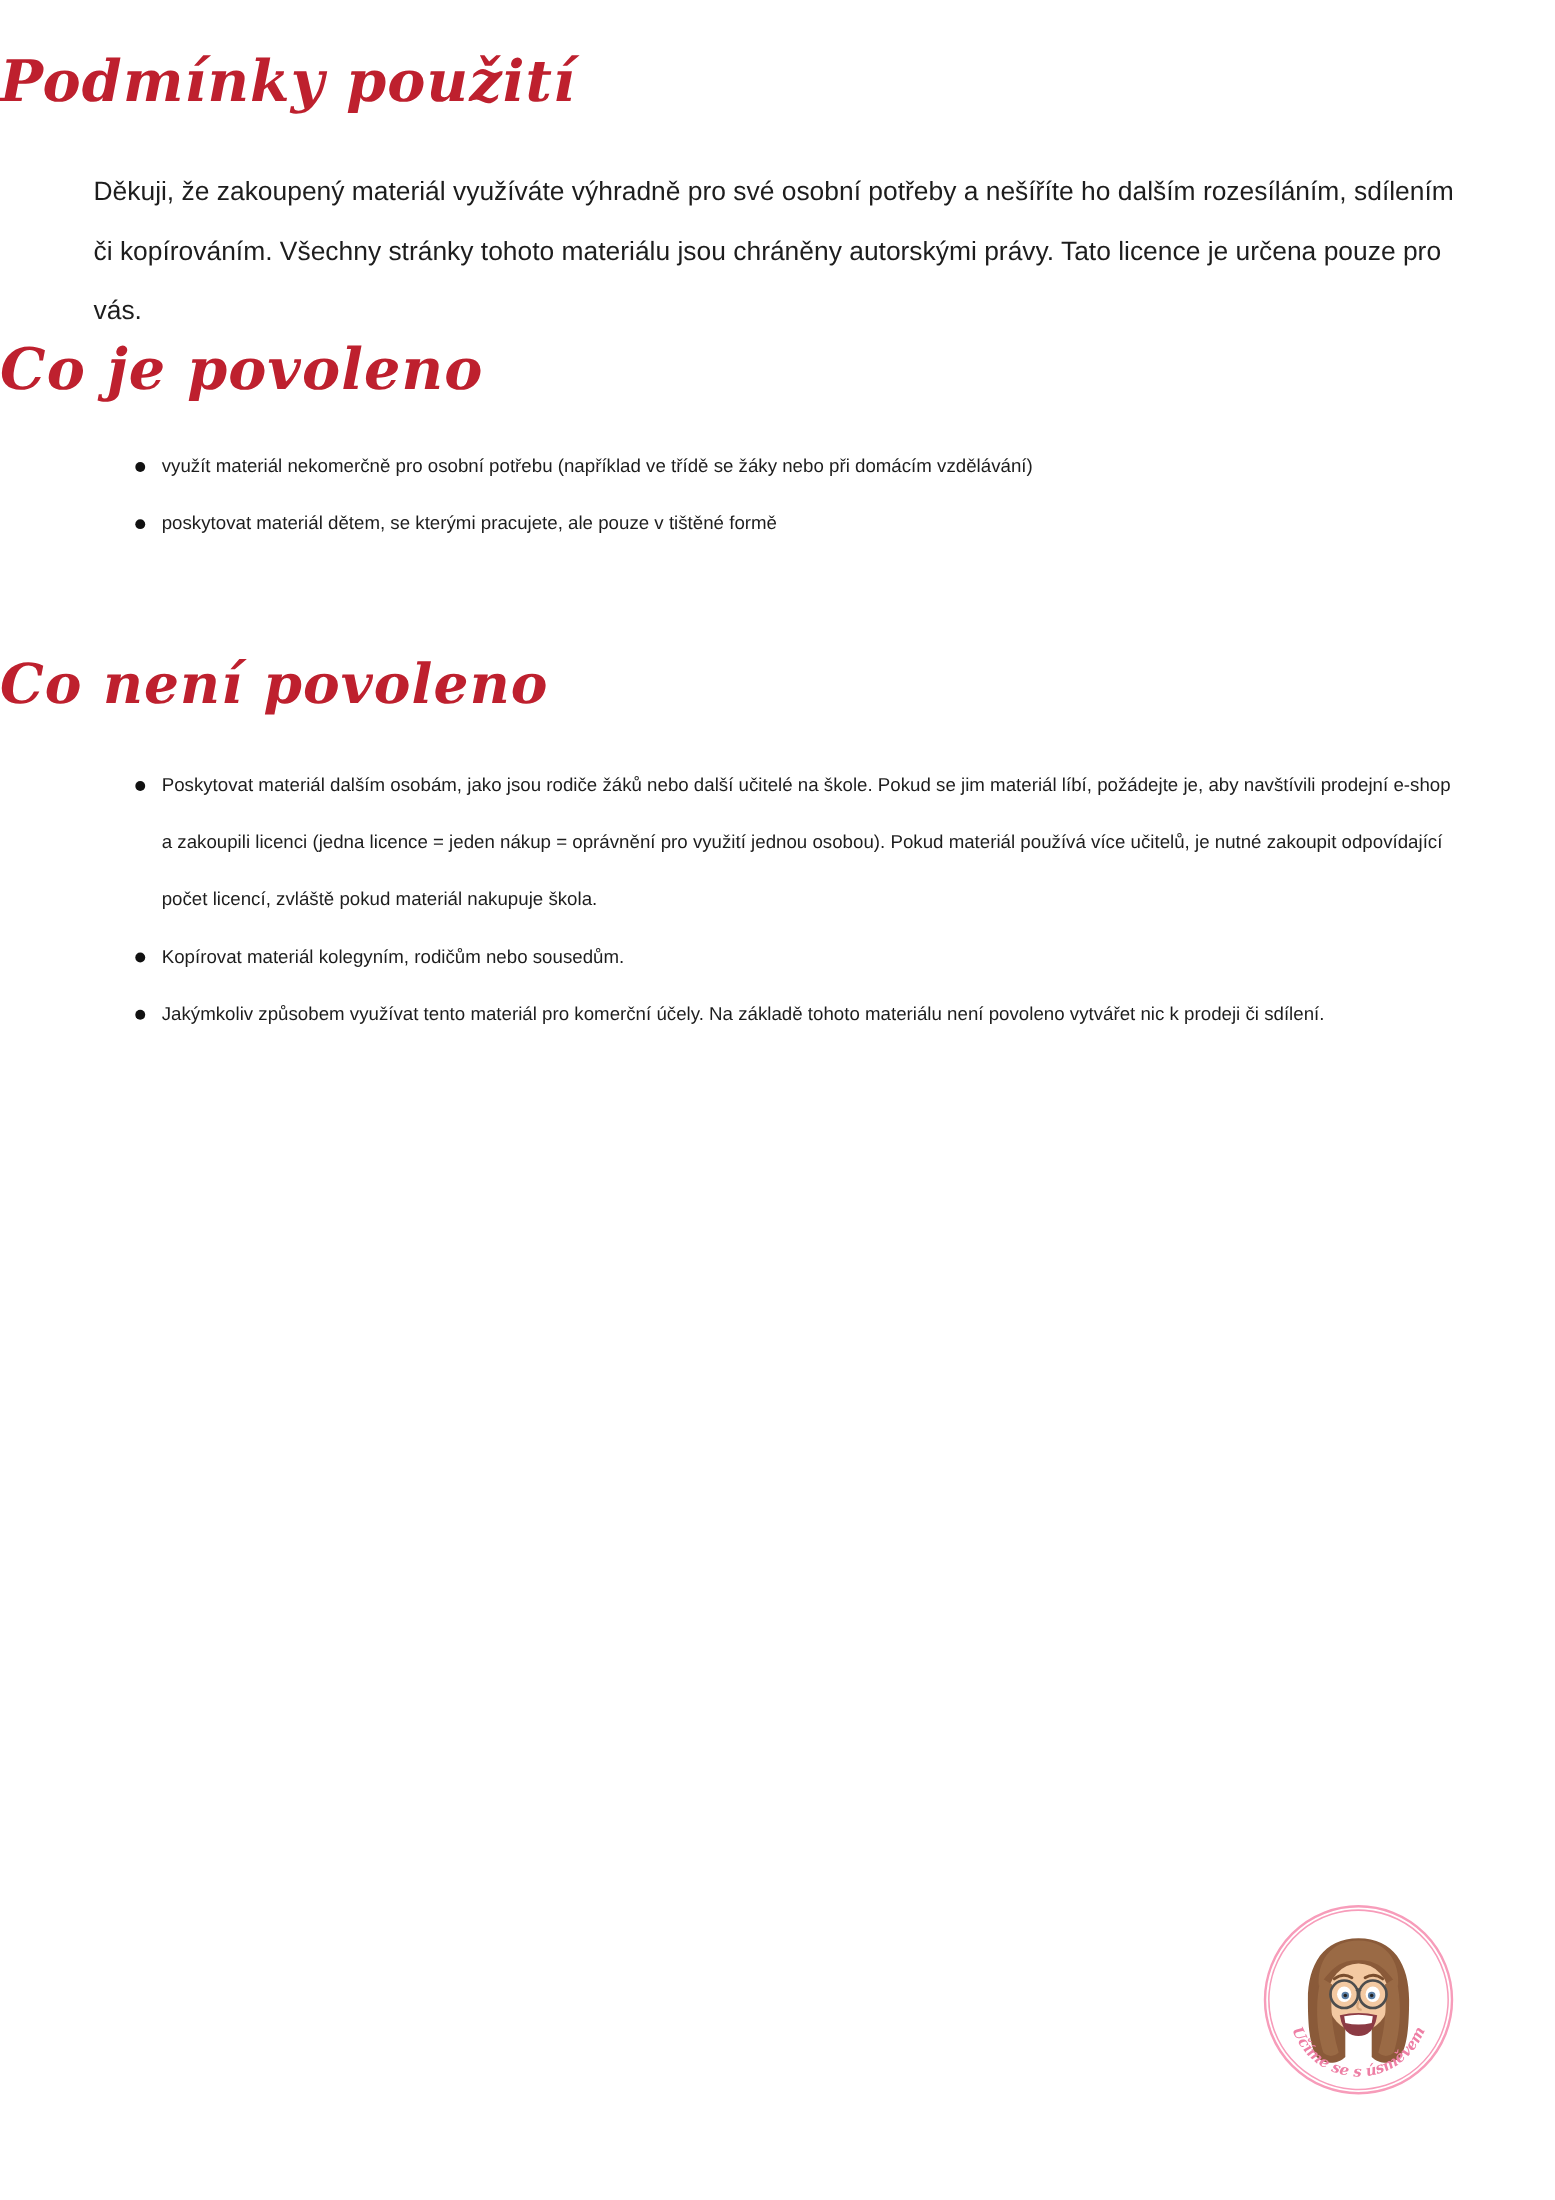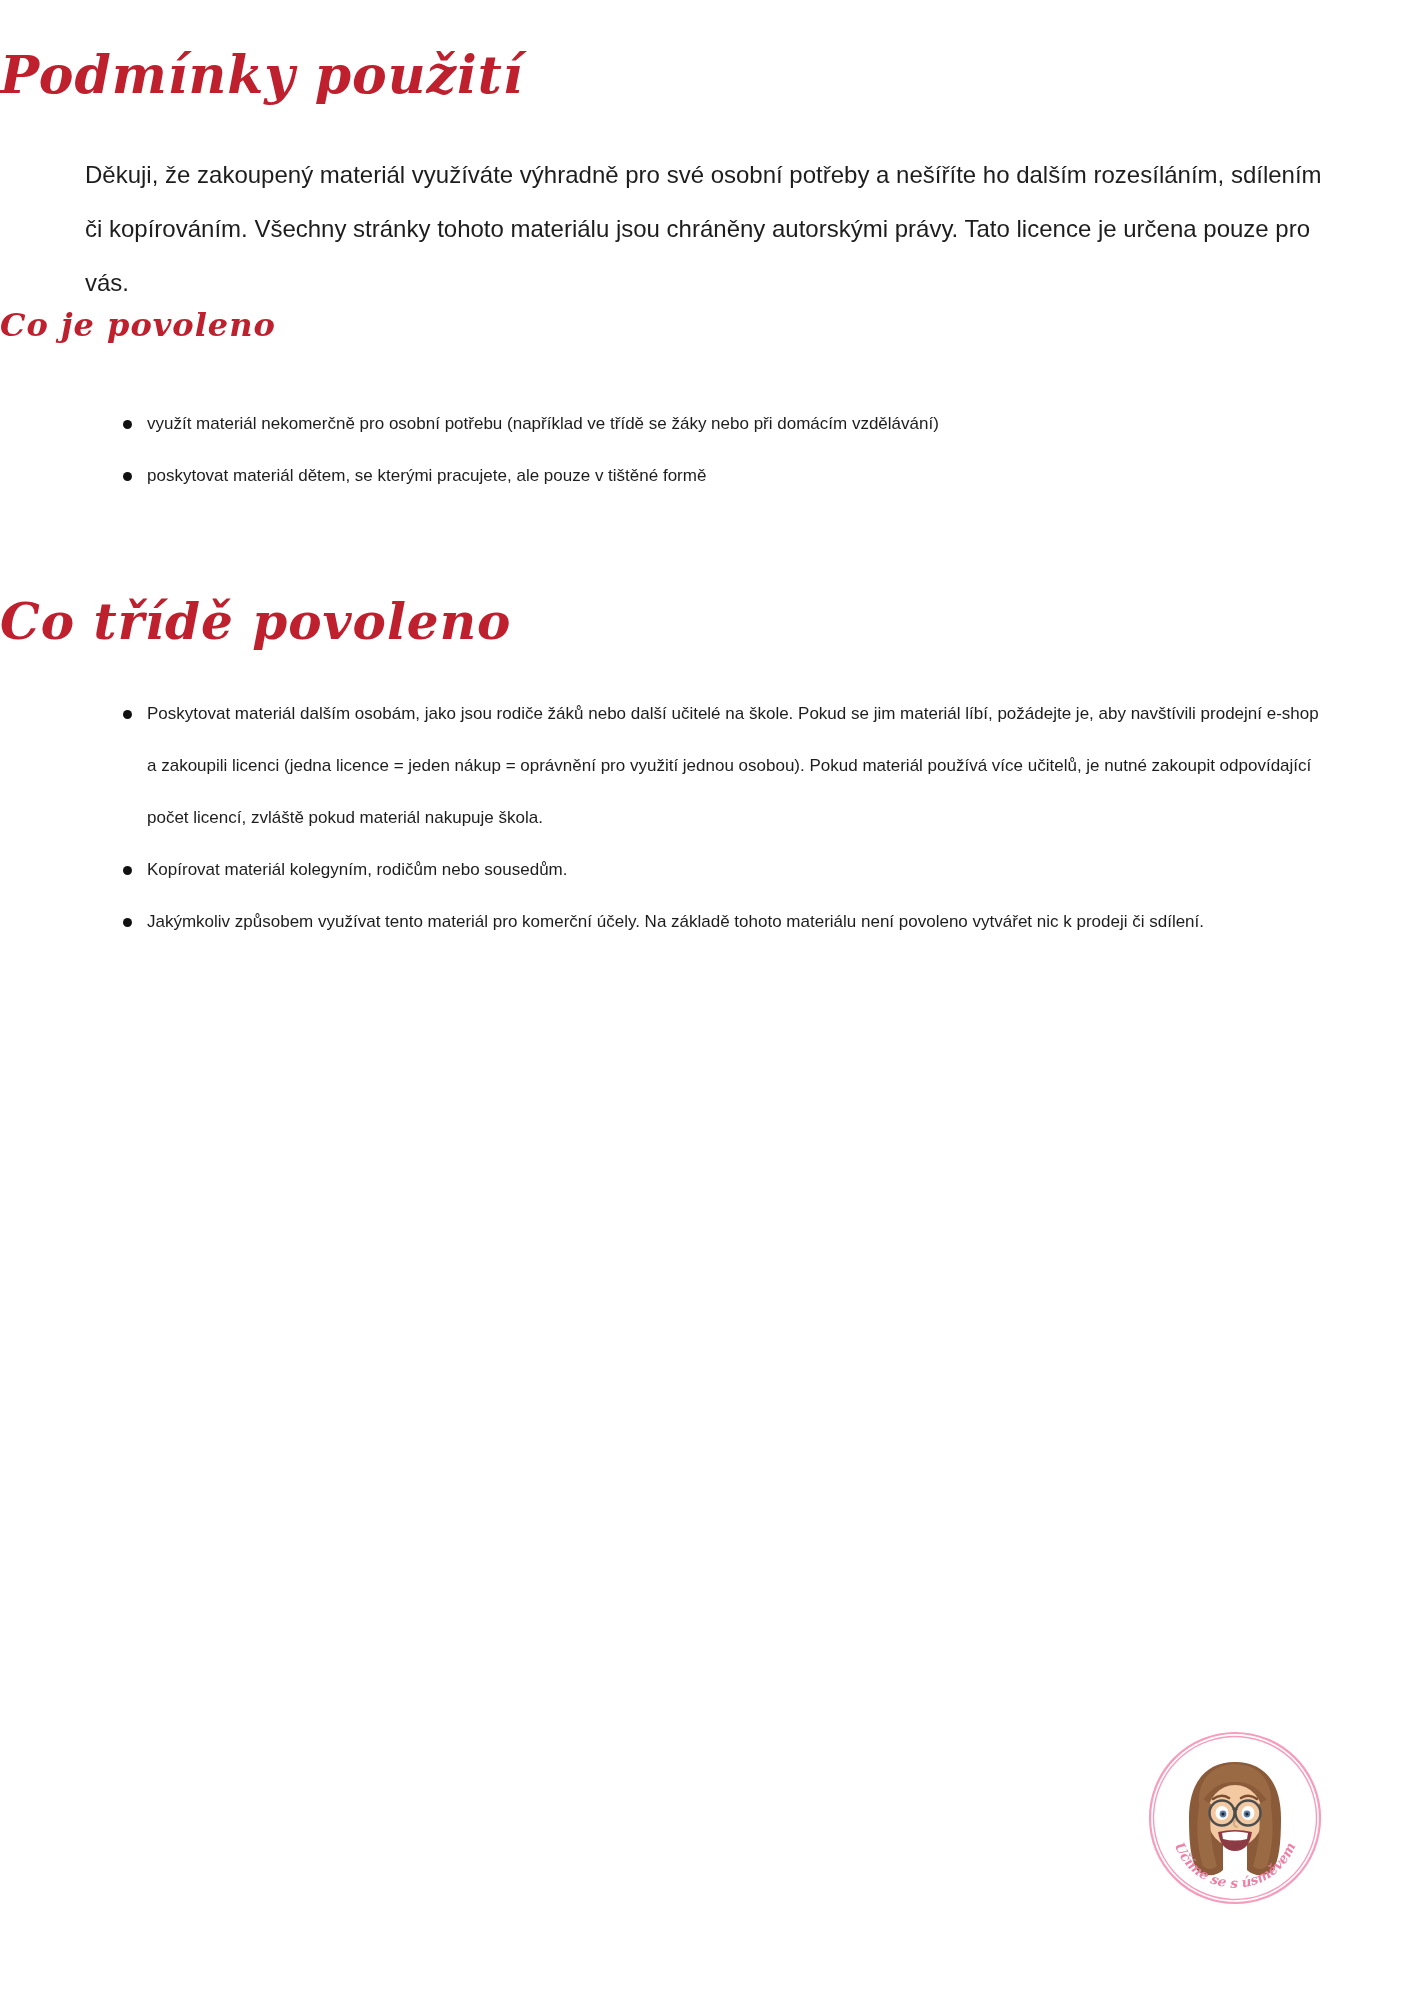--- a/index.html
+++ b/index.html
@@ -13,21 +13,21 @@
   body{
     width:1414px;height:2000px;position:relative;overflow:hidden;
     font-family:"Liberation Sans", sans-serif;color:var(--body_text);
   }
   .script-heading{
     position:absolute;left:0;width:100%;text-align:left;
     font-family:"DejaVu Serif", serif;font-style:italic;font-weight:bold;
     color:var(--heading_red);letter-spacing:1px;
   }
   .page-title{top:44px;font-size:52px;}
-  .h2-allowed{top:306px;font-size:32px;}
+  .h2-allowed{top:306px;font-size:52px;}
   .h2-not-allowed{top:592px;font-size:50px;}
   .intro{
     position:absolute;left:85px;top:148px;width:1240px;
     font-size:24px;line-height:54px;
   }
   ul.rules{
     position:absolute;left:85px;width:1245px;list-style:none;
     font-size:17px;line-height:52px;
   }
   .list-allowed{top:398px;}
@@ -49,21 +49,21 @@
 
 <p class="intro">Děkuji, že zakoupený materiál využíváte výhradně pro své osobní potřeby a nešíříte ho dalším rozesíláním, sdílením či kopírováním. Všechny stránky tohoto materiálu jsou chráněny autorskými právy. Tato licence je určena pouze pro vás.</p>
 
 <h2 class="script-heading h2-allowed">Co je povoleno</h2>
 
 <ul class="rules list-allowed">
   <li>využít materiál nekomerčně pro osobní potřebu (například ve třídě se žáky nebo při domácím vzdělávání)</li>
   <li>poskytovat materiál dětem, se kterými pracujete, ale pouze v tištěné formě</li>
 </ul>
 
-<h2 class="script-heading h2-not-allowed">Co třídě povoleno</h2>
+<h2 class="script-heading h2-not-allowed">Co není povoleno</h2>
 
 <ul class="rules list-not-allowed">
   <li>Poskytovat materiál dalším osobám, jako jsou rodiče žáků nebo další učitelé na škole. Pokud se jim materiál líbí, požádejte je, aby navštívili prodejní e-shop a zakoupili licenci (jedna licence = jeden nákup = oprávnění pro využití jednou osobou). Pokud materiál používá více učitelů, je nutné zakoupit odpovídající počet licencí, zvláště pokud materiál nakupuje škola.</li>
   <li>Kopírovat materiál kolegyním, rodičům nebo sousedům.</li>
   <li>Jakýmkoliv způsobem využívat tento materiál pro komerční účely. Na základě tohoto materiálu není povoleno vytvářet nic k prodeji či sdílení.</li>
 </ul>
 
 <div class="logo" aria-label="Učíme se s úsměvem">
   <svg viewBox="0 0 180 180">
 

